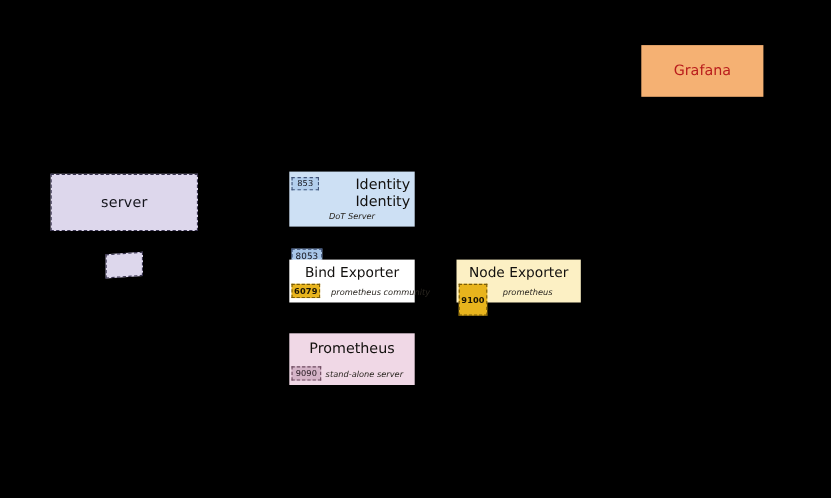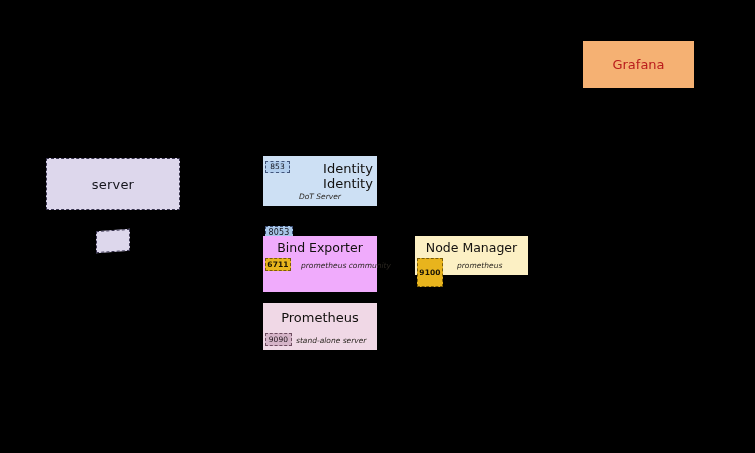--- a/index.html
+++ b/index.html
@@ -137,22 +137,22 @@
     border: 1px dashed #3d4f74;
     font-size: 8px;
     margin-top: 36px;
   }
 
   
   .node-bind {
     left: 263px;
     top: 236px;
     width: 114px;
-    height: 56px;
-    background: #f0abfc;
+    height: 39px;
+    background: #ffffff;
   }
   .node-bind .title {
     top: 5px;
     font-size: 12.5px;
   }
   .node-bind .subtitle {
     left: 38px;
     top: 25px;
     font-size: 7.5px;
     text-align: center;
@@ -241,25 +241,25 @@
   <div class="node card node-identity">
     <span class="badge badge-853">853</span>
     <span class="title"><span>Identity</span><br><span>Identity</span></span>
     <span class="subtitle">DoT Server</span>
     <span class="badge badge-8053">8053</span>
   </div>
 
   <div class="node card node-bind">
     <span class="title">Bind Exporter</span>
     <span class="subtitle">prometheus community</span>
-    <span class="badge badge-9119">6711</span>
+    <span class="badge badge-9119">6079</span>
   </div>
 
   <div class="node card node-node">
-    <span class="title">Node Manager</span>
+    <span class="title">Node Exporter</span>
     <span class="subtitle">prometheus</span>
     <span class="badge badge-9100">9100</span>
   </div>
 
   <div class="node card node-prometheus">
     <span class="title">Prometheus</span>
     <span class="subtitle">stand-alone server</span>
     <span class="badge badge-9090">9090</span>
   </div>
 

